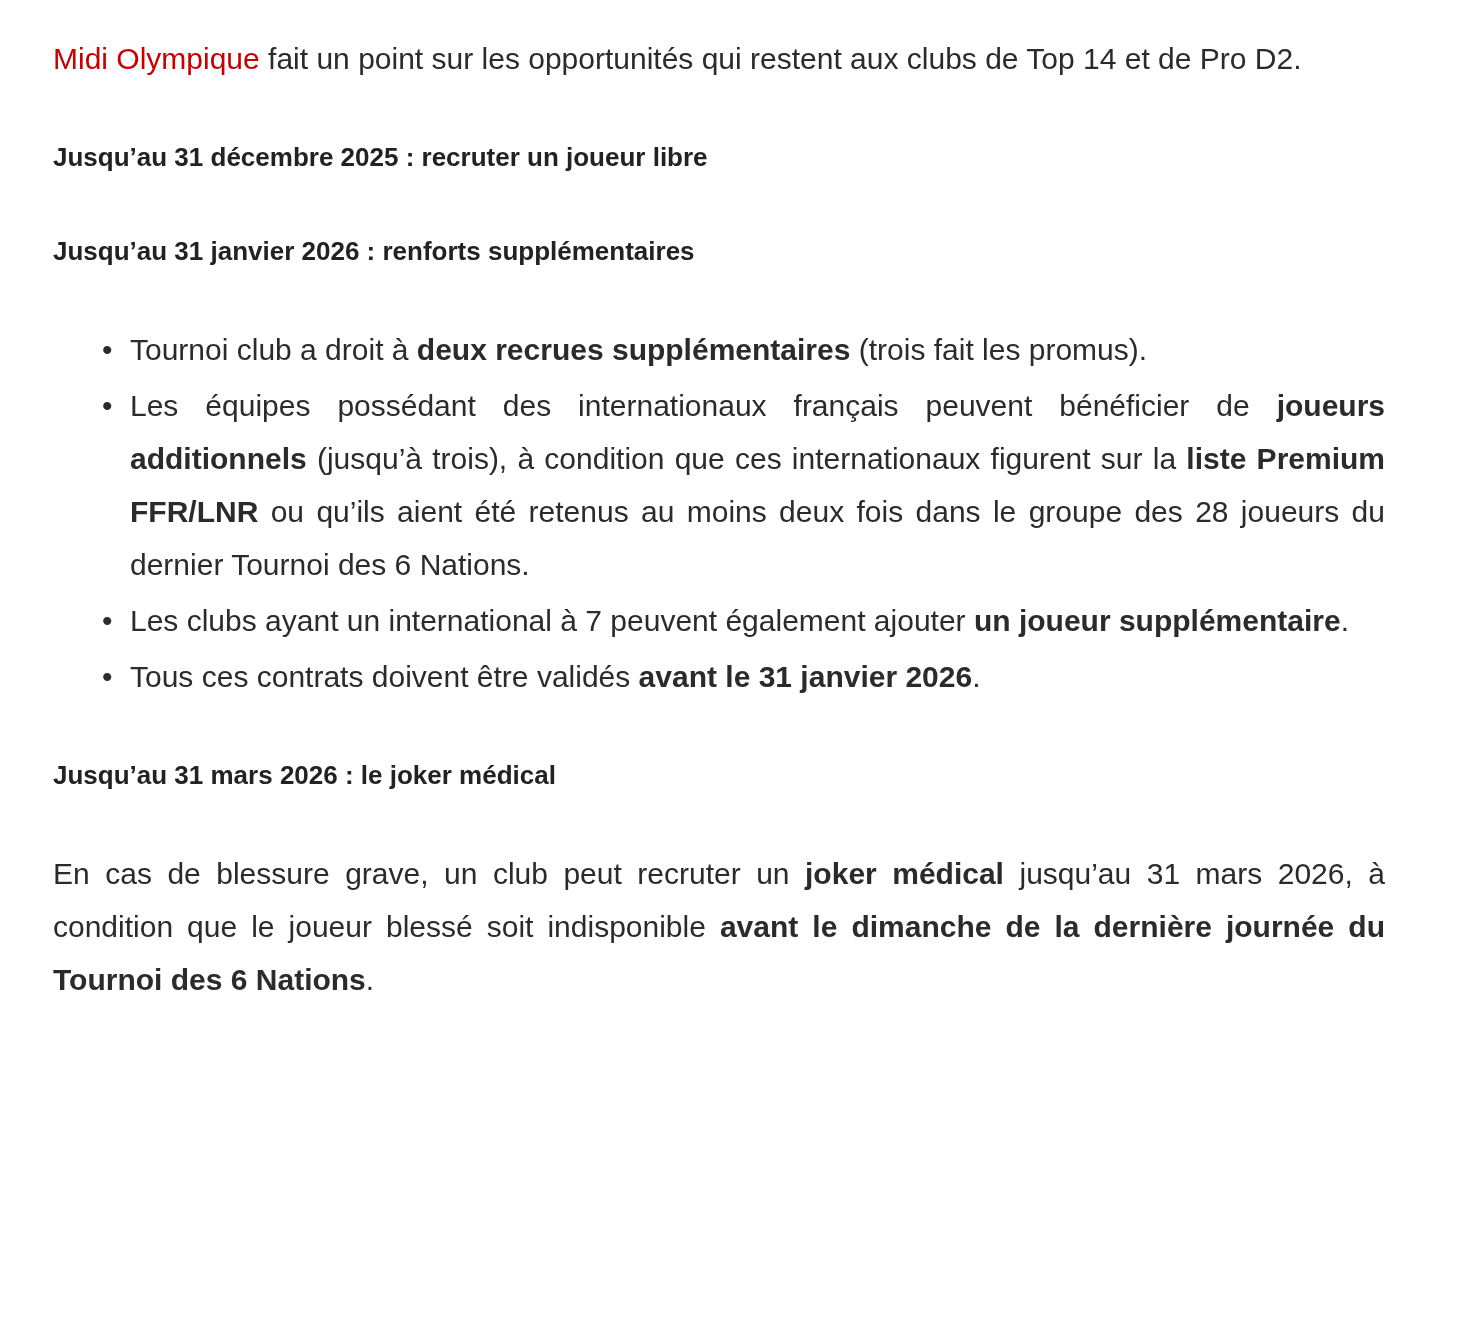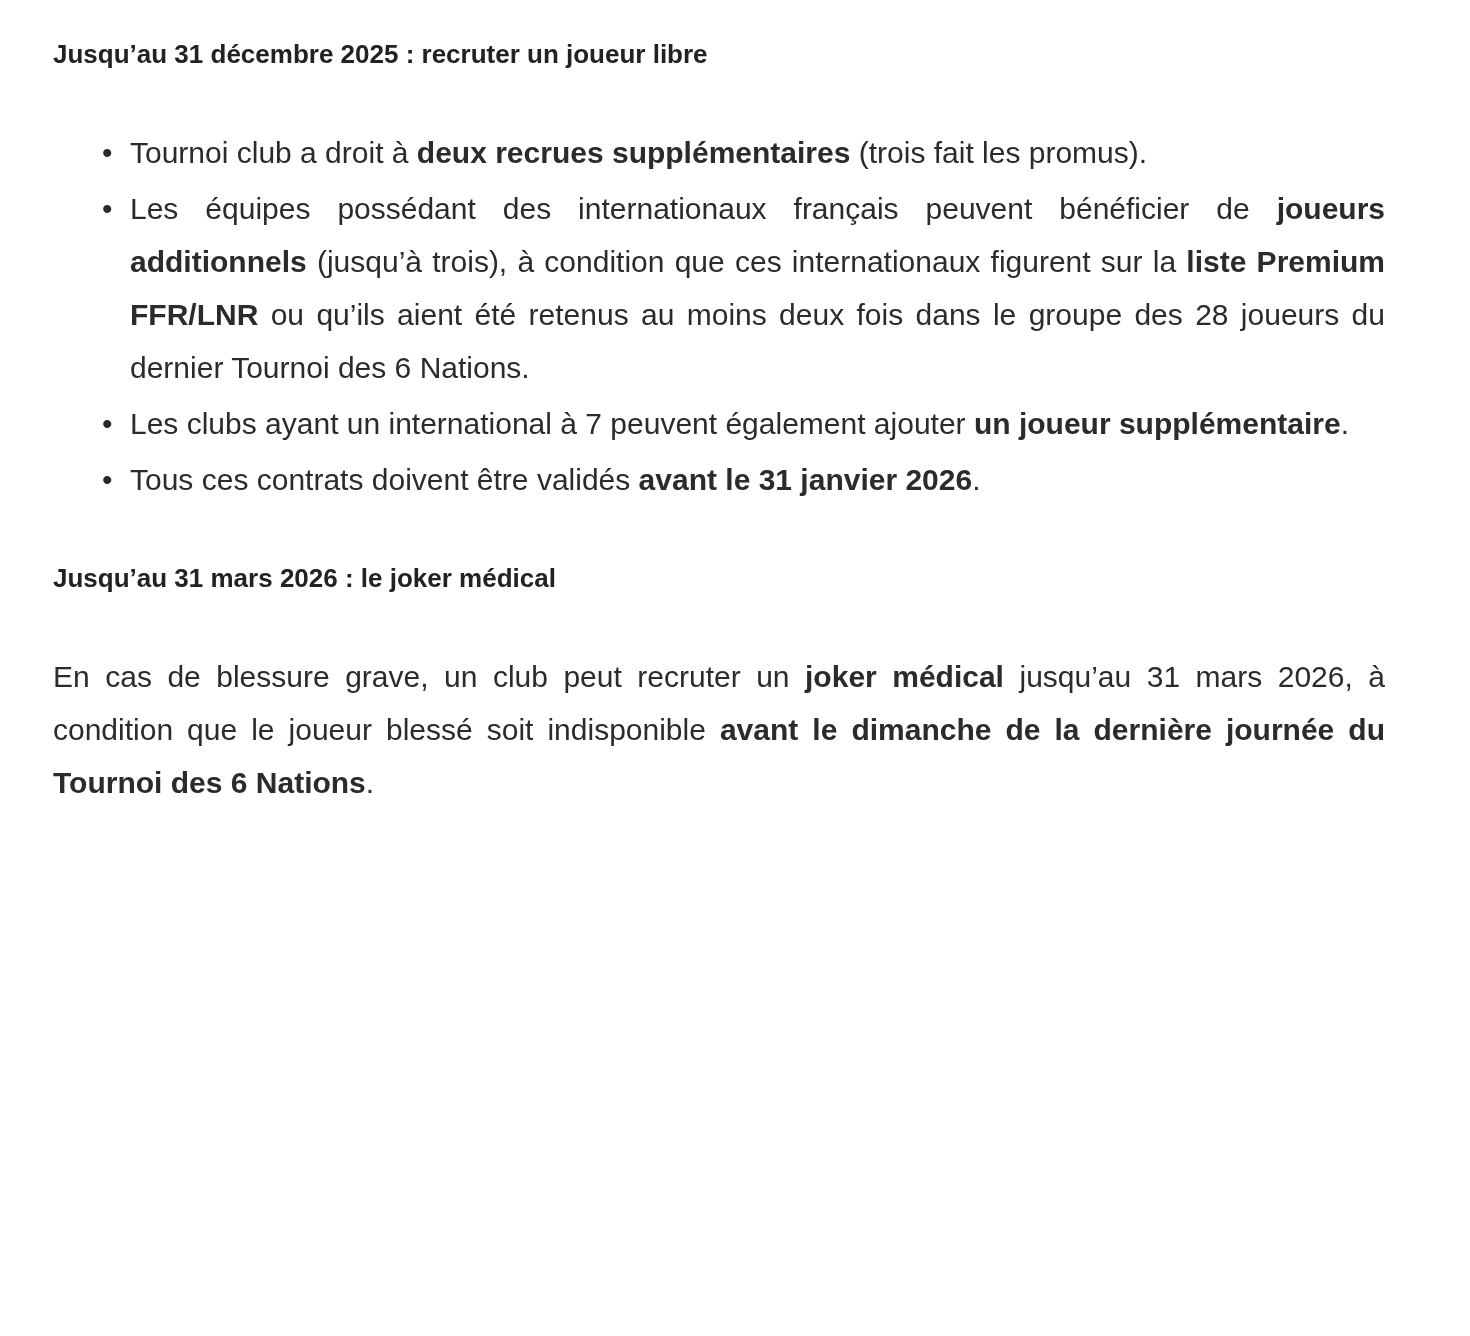--- a/index.html
+++ b/index.html
@@ -49,21 +49,23 @@
     color: var(--link-color, #c90000);
     text-decoration: none;
     cursor: pointer;
   }
 </style>
 </head>
 <body>
 
 <div class="page">
   <div class="article-body">
+      <p><a class="red-link" href="#">Midi Olympique</a><span> fait un point sur les opportunités qui restent aux clubs de Top 14 et de Pro D2.</span></p>
       <h3>Jusqu’au 31 décembre 2025 : recruter un joueur libre</h3>
+      <h3>Jusqu’au 31 janvier 2026 : renforts supplémentaires</h3>
       <ul>
         <li><span class="bullet">•</span><span>Tournoi club a droit à </span><span class="bold">deux recrues supplémentaires</span><span> (trois fait les promus).</span></li>
         <li><span class="bullet">•</span><span>Les équipes possédant des internationaux français peuvent bénéficier de </span><span class="bold">joueurs additionnels</span><span> (jusqu’à trois), à condition que ces internationaux figurent sur la </span><span class="bold">liste Premium FFR/LNR</span><span> ou qu’ils aient été retenus au moins deux fois dans le groupe des 28 joueurs du dernier Tournoi des 6 Nations.</span></li>
         <li><span class="bullet">•</span><span>Les clubs ayant un international à 7 peuvent également ajouter </span><span class="bold">un joueur supplémentaire</span><span>.</span></li>
         <li><span class="bullet">•</span><span>Tous ces contrats doivent être validés </span><span class="bold">avant le 31 janvier 2026</span><span>.</span></li>
       </ul>
       <h3>Jusqu’au 31 mars 2026 : le joker médical</h3>
       <p><span>En cas de blessure grave, un club peut recruter un </span><span class="bold">joker médical</span><span> jusqu’au 31 mars 2026, à condition que le joueur blessé soit indisponible </span><span class="bold">avant le dimanche de la dernière journée du Tournoi des 6 Nations</span><span>.</span></p>
     </div>
 </div>

